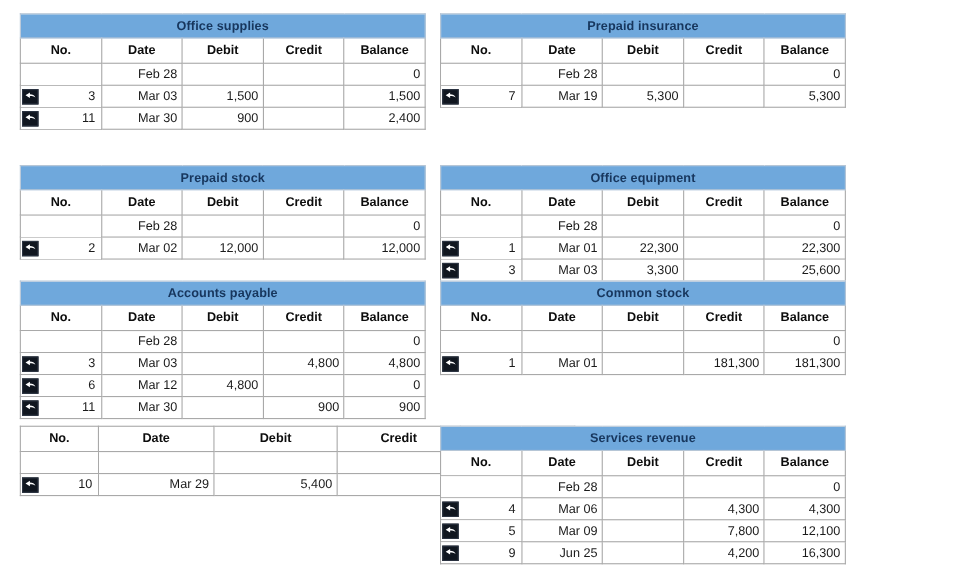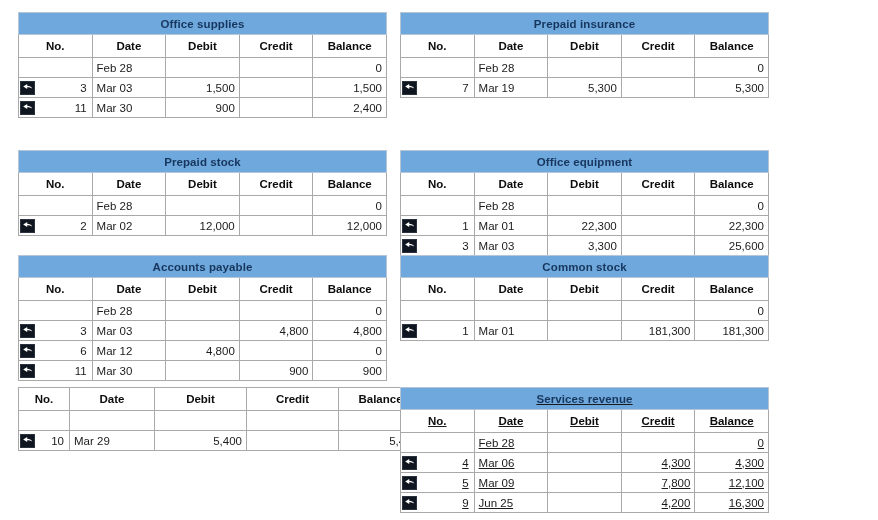--- a/index.html
+++ b/index.html
@@ -48,42 +48,42 @@
     letter-spacing: .1px;
   }
 
   .col-head {
     border: 1px solid #a9a9a9;
     background: #ffffff;
     text-align: center;
     font-weight: bold;
     font-size: 11.5px;
     height: 22px;
-    padding: 0 3px;
+    padding: 0 13px;
     color: #0d0d0d;
   }
 
   td.cell {
     border: 1px solid #a9a9a9;
     height: 19px;
     padding: 0 4px;
     font-size: 11.5px;
     color: #1b1b1b;
     background: #ffffff;
     white-space: nowrap;
     overflow: hidden;
   }
 
   td.c-no {
     text-align: right;
     position: relative;
     padding-right: 5px;
     padding-left: 18px;
   }
-  td.c-date { text-align: left; }
+  td.c-date { text-align: right; }
   td.c-num  { text-align: right; }
 
   .back-icon {
     position: absolute;
     left: 1px;
     top: 50%;
     transform: translateY(-50%);
     width: 13px;
     height: 12px;
     background: #10161f;
@@ -397,21 +397,21 @@
                 </svg>
               </span><span>10</span></td>
             <td class="cell c-date w-date">Mar 29</td>
             <td class="cell c-num w-deb">5,400</td>
             <td class="cell c-num w-cre"></td>
             <td class="cell c-num w-bal">5,400</td>
           </tr>
         </tbody>
       </table>
     </div>
-    <div class="ledger" style="left: 400px; top: 387px; width: 369px; text-decoration: underline;">
+    <div class="ledger" style="left: 400px; top: 387px; width: 369px;">
       <table>
         <thead>
           <tr>
             <th class="acct-title-cell" colspan="5">Services revenue</th>
           </tr>
           <tr>
             <th class="col-head r-no">No.</th>
             <th class="col-head r-date">Date</th>
             <th class="col-head r-deb">Debit</th>
             <th class="col-head r-cre">Credit</th>

